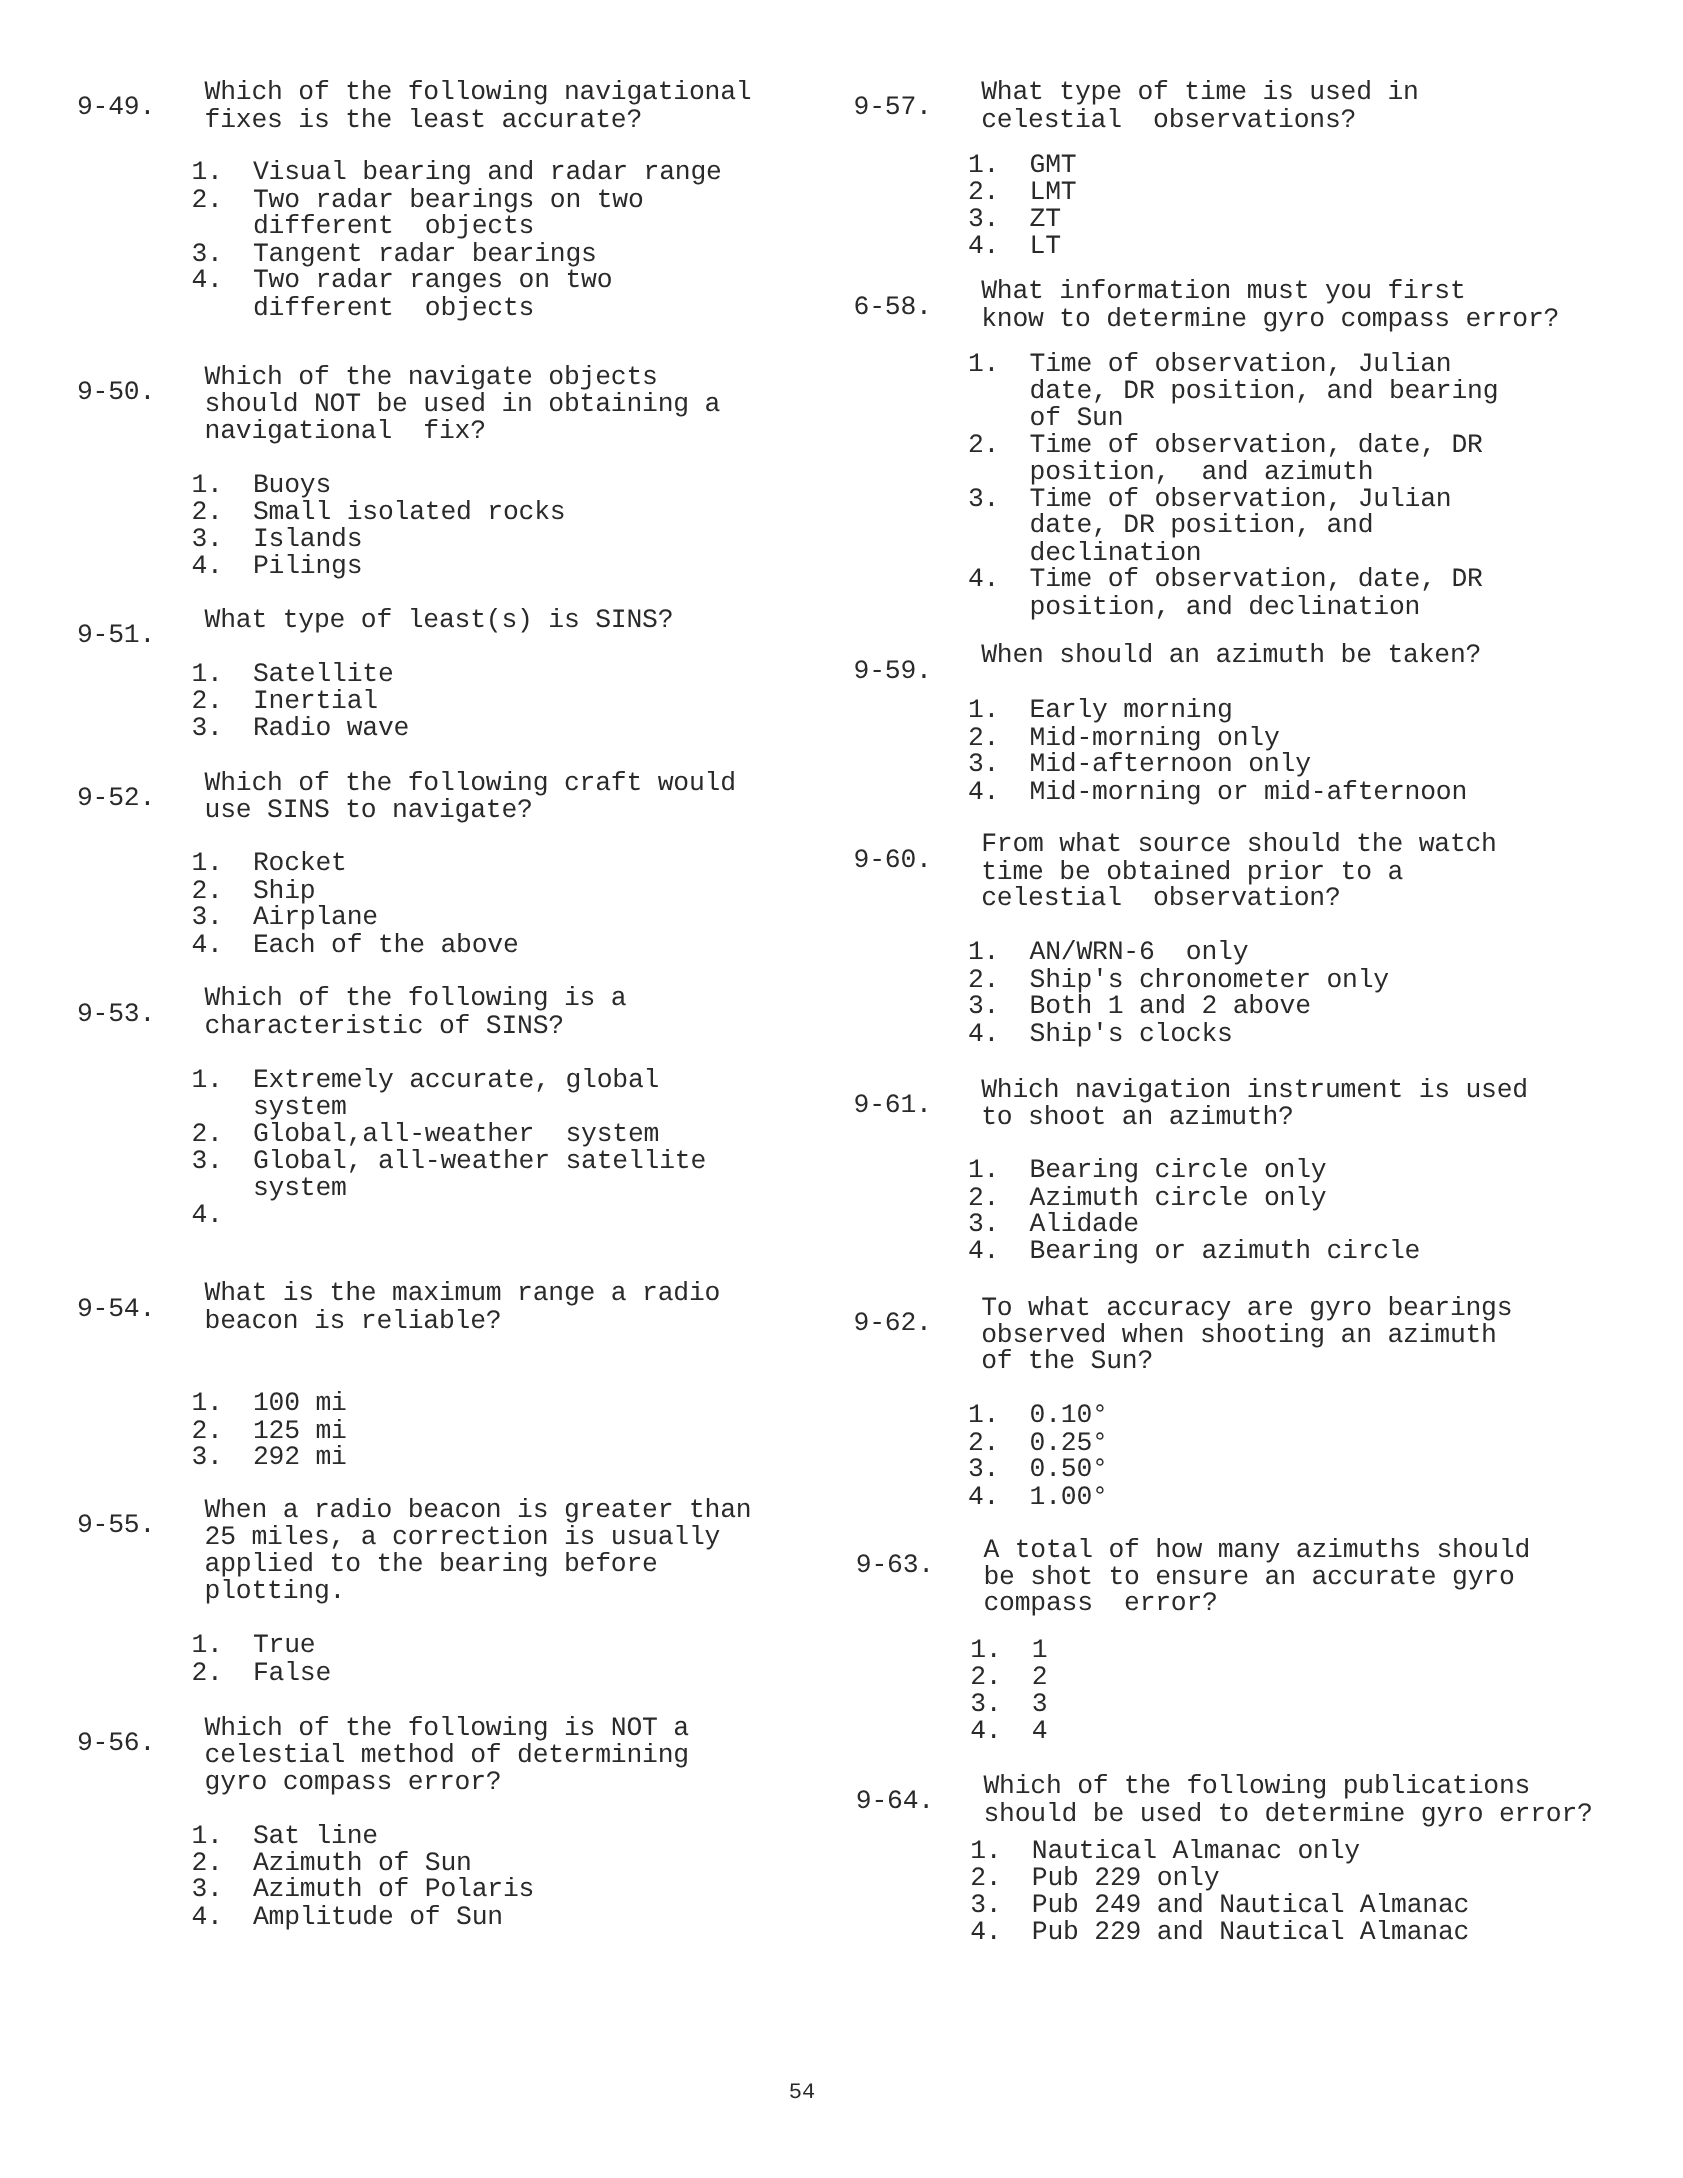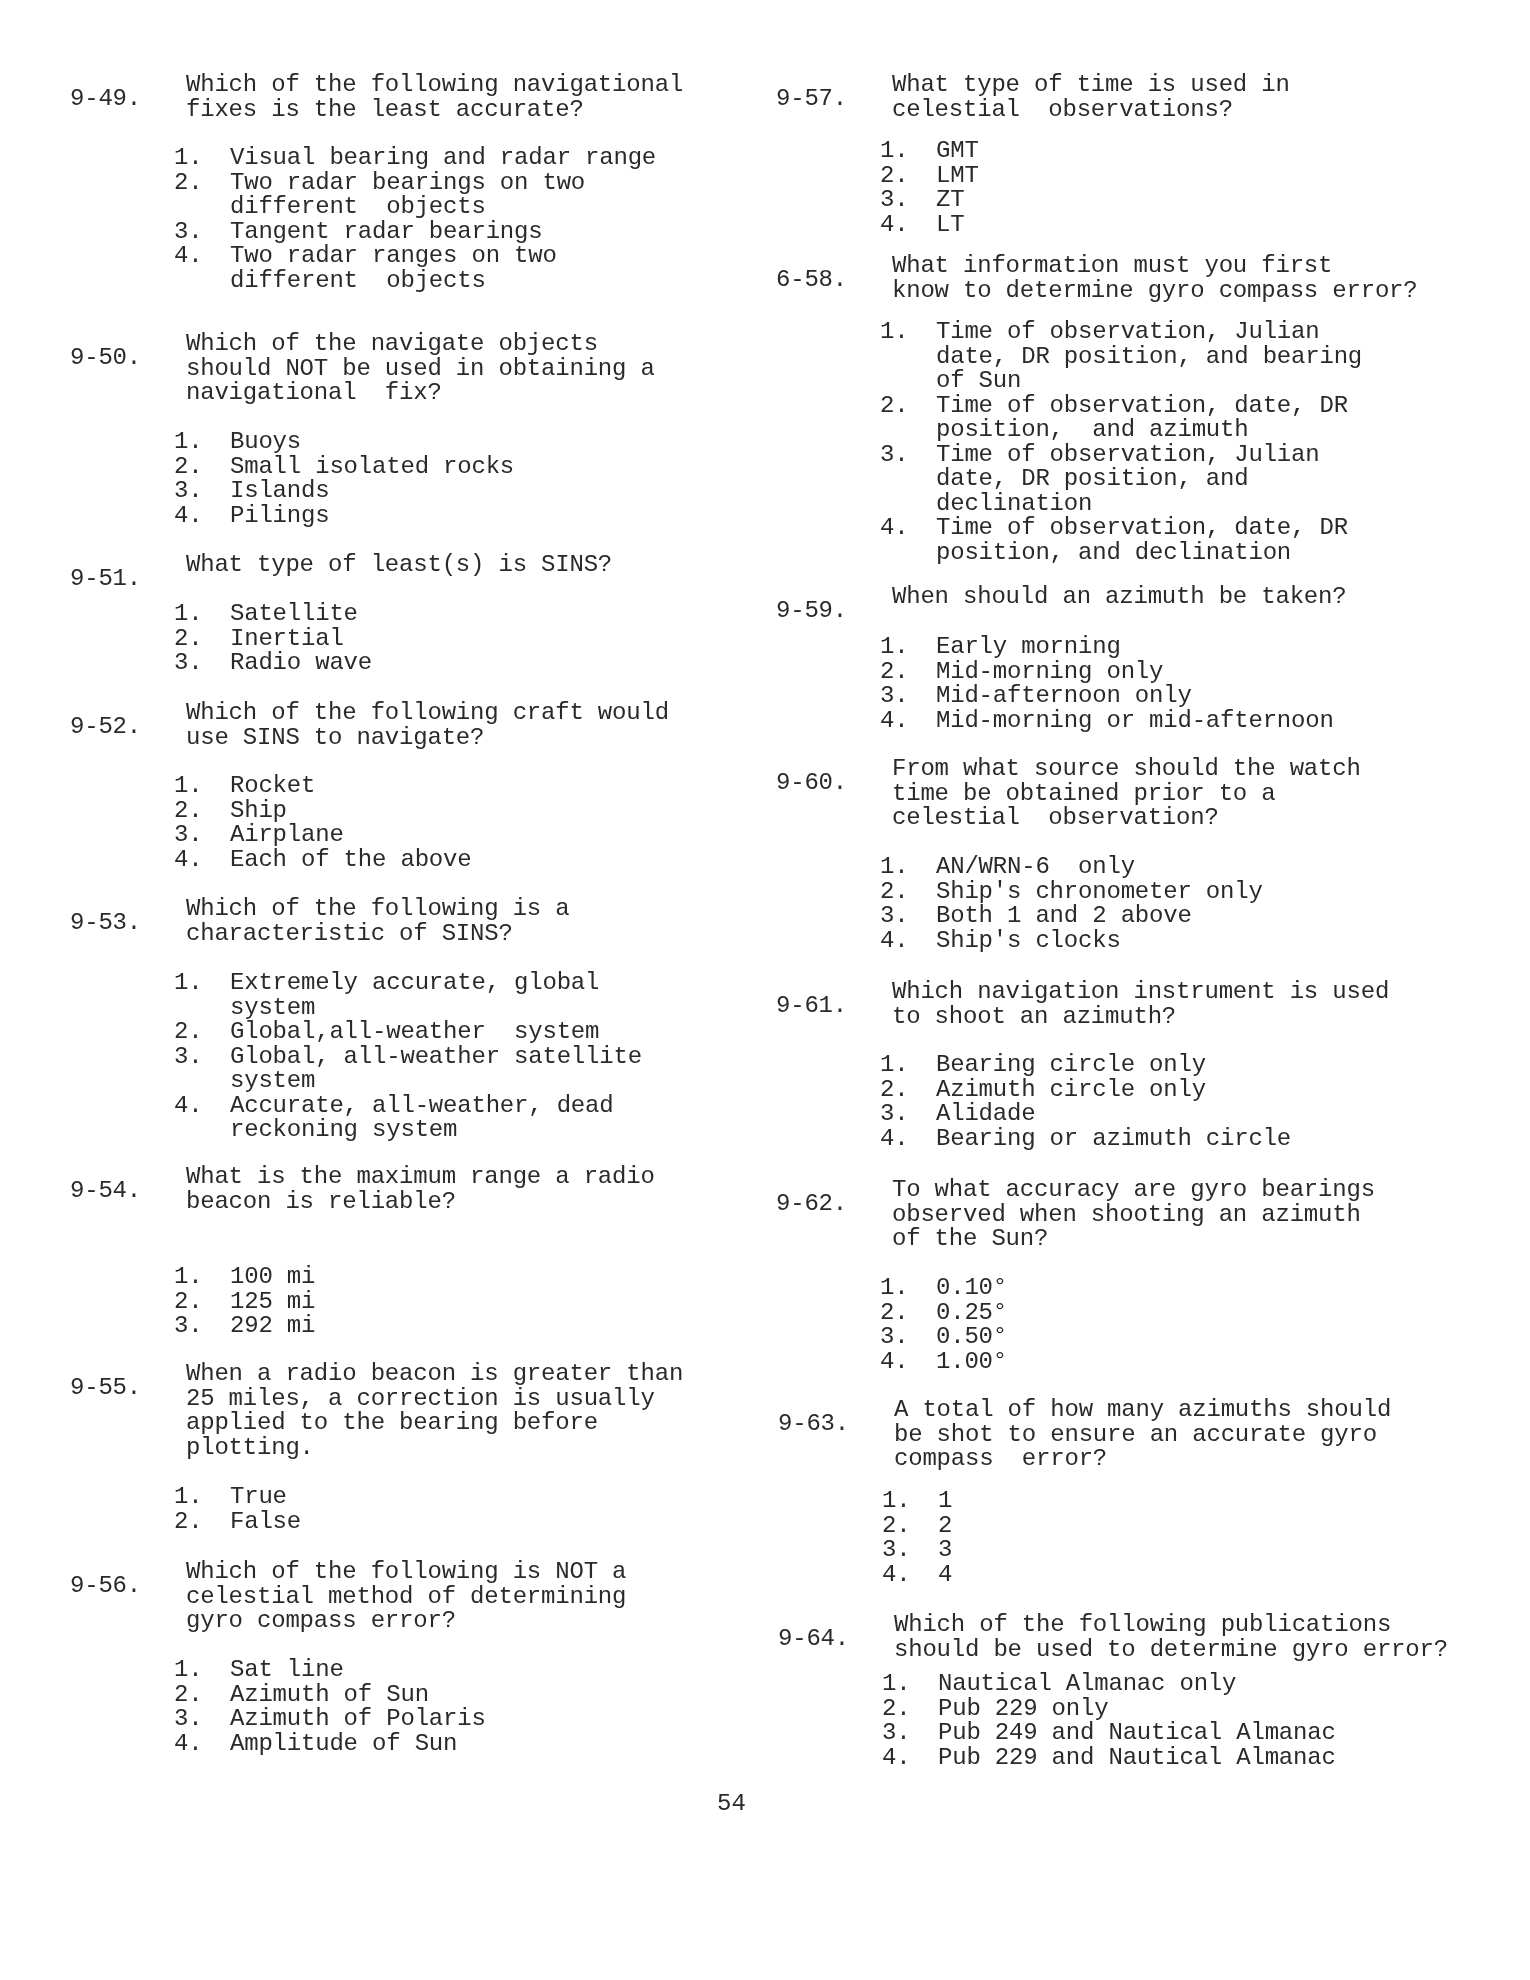--- a/index.html
+++ b/index.html
@@ -4,21 +4,21 @@
 <style>
   html, body { margin: 0; padding: 0; background: #ffffff; }
   body { width: 1530px; height: 1980px; position: relative; overflow: hidden;
          font-family: "Liberation Mono", "DejaVu Sans Mono", monospace; color: #2a2a2a; }
   .q { position: absolute; font-size: 24px; line-height: 24.5px; letter-spacing: -0.2px; }
   .q .num { position: absolute; left: 0; top: 14px; white-space: pre; }
   .q .stem { position: absolute; left: 116px; top: 0; white-space: pre; }
   .q .opts { position: absolute; left: 104px; }
   .opt { position: relative; padding-left: 56px; white-space: pre; }
   .opt .on { position: absolute; left: 0; top: 0; }
-  .pageno { position: absolute; left: 717px; top: 1790px; font-size: 24px; }
+  .pageno { position: absolute; left: 717px; top: 1891px; font-size: 20px; }
 </style>
 </head>
 <body>
 
 <div class="q" style="left:70px; top:73px;">
   <span class="num">9-49.</span>
   <span class="stem">Which of the following navigational
 fixes is the least accurate?</span>
   <div class="opts" style="top:73px;">
     <div class="opt"><span class="on">1.</span><span>Visual bearing and radar range</span></div>
@@ -68,22 +68,21 @@
 <div class="q" style="left:70px; top:897px;">
   <span class="num">9-53.</span>
   <span class="stem">Which of the following is a
 characteristic of SINS?</span>
   <div class="opts" style="top:74px;">
     <div class="opt"><span class="on">1.</span><span>Extremely accurate, global
 system</span></div>
     <div class="opt"><span class="on">2.</span><span>Global,all-weather  system</span></div>
     <div class="opt"><span class="on">3.</span><span>Global, all-weather satellite
 system</span></div>
-    <div class="opt"><span class="on">4.</span><span>Accurate, all-weather, dead
-reckoning system</span></div>
+    <div class="opt"><span class="on">4.</span></div>
   </div>
 </div>
 
 <div class="q" style="left:70px; top:1165px;">
   <span class="num">9-54.</span>
   <span class="stem">What is the maximum range a radio
 beacon is reliable?</span>
   <div class="opts" style="top:100px;">
     <div class="opt"><span class="on">1.</span><span>100 mi</span></div>
     <div class="opt"><span class="on">2.</span><span>125 mi</span></div>

